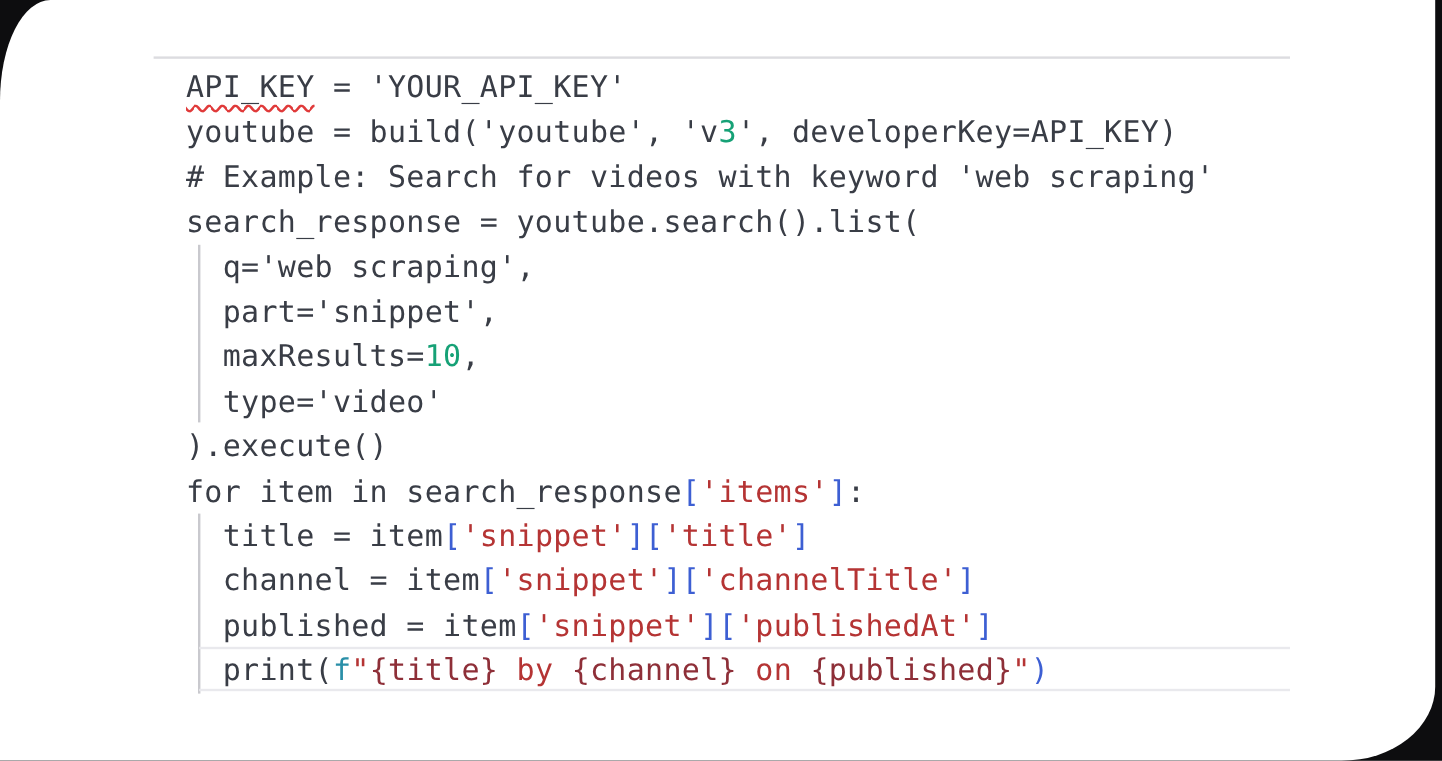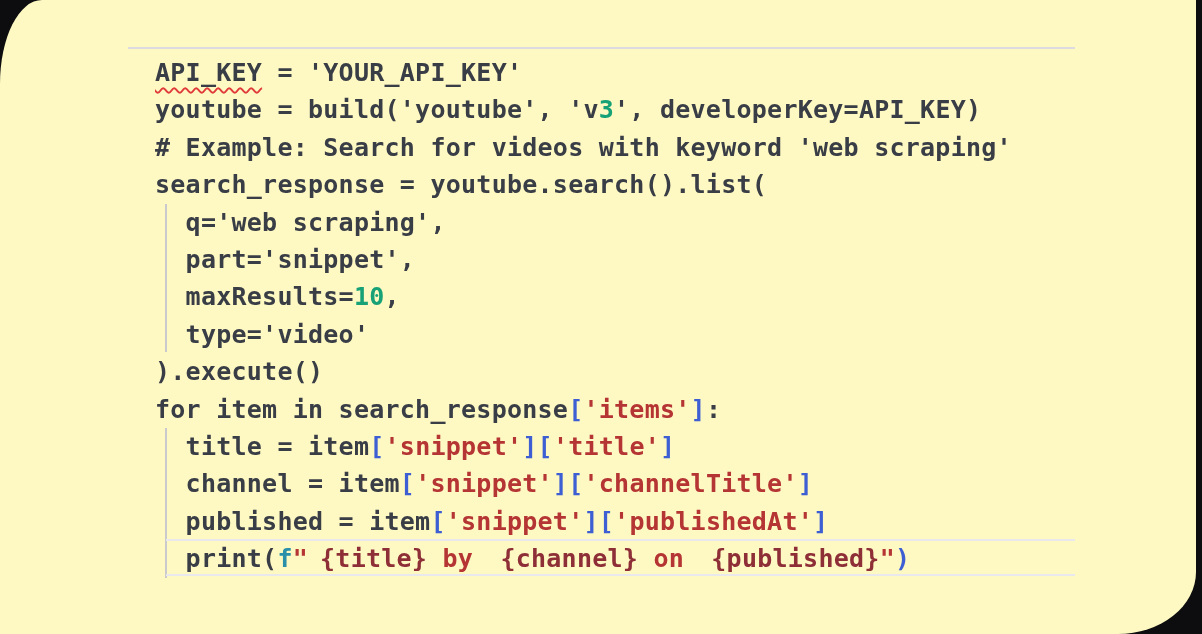--- a/index.html
+++ b/index.html
@@ -3,24 +3,23 @@
 <meta charset="utf-8">
 <style>
   html,body{margin:0;padding:0;}
   .canvas{
     position:relative;width:1202px;height:634px;
     background:#0d0d0f;overflow:hidden;
     font-family:"DejaVu Sans Mono","Liberation Mono",monospace;
   }
   .panel{
     position:absolute;left:0;top:0;width:1196px;height:634px;
-    background:#fef9c3;
+    background:#ffffff;
     border-top-left-radius:42px 84px;
     border-bottom-right-radius:78px 62px;
-    font-weight:bold;
   }
   .toprule{
     position:absolute;left:128px;top:47px;width:947px;height:2px;
     background:var(--rule,#dcdce0);
   }
   .indent-guide{
     position:absolute;width:2px;background:var(--guide,#c9c9ce);
   }
   .guide-1{left:165px;top:204px;height:148px;}
   .guide-2{left:165px;top:428px;height:150px;}
@@ -33,21 +32,21 @@
     position:absolute;left:155px;top:54px;
     font-size:25px;line-height:37.4px;letter-spacing:0.25px;
     white-space:pre;color:var(--default,#393d46);
   }
   .code-line{height:37.4px;}
   .tok-d{color:var(--default,#393d46);}
   .tok-s{color:var(--string,#b53434);}
   .tok-b{color:var(--bracket,#3d5fd3);}
   .tok-n{color:var(--number,#16a176);}
   .tok-f{color:var(--fprefix,#2a8fa8);}
-  .tok-e{color:var(--fstring_expr,#8e2f38);margin-left:12px;}
+  .tok-e{color:var(--fstring_expr,#8e2f38);}
   .tok-sq{
     text-decoration-line:underline;
     text-decoration-style:wavy;
     text-decoration-color:var(--squiggle,#e03a3a);
     text-decoration-thickness:2px;
     text-underline-offset:6px;
   }
 </style>
 </head>
 <body>

